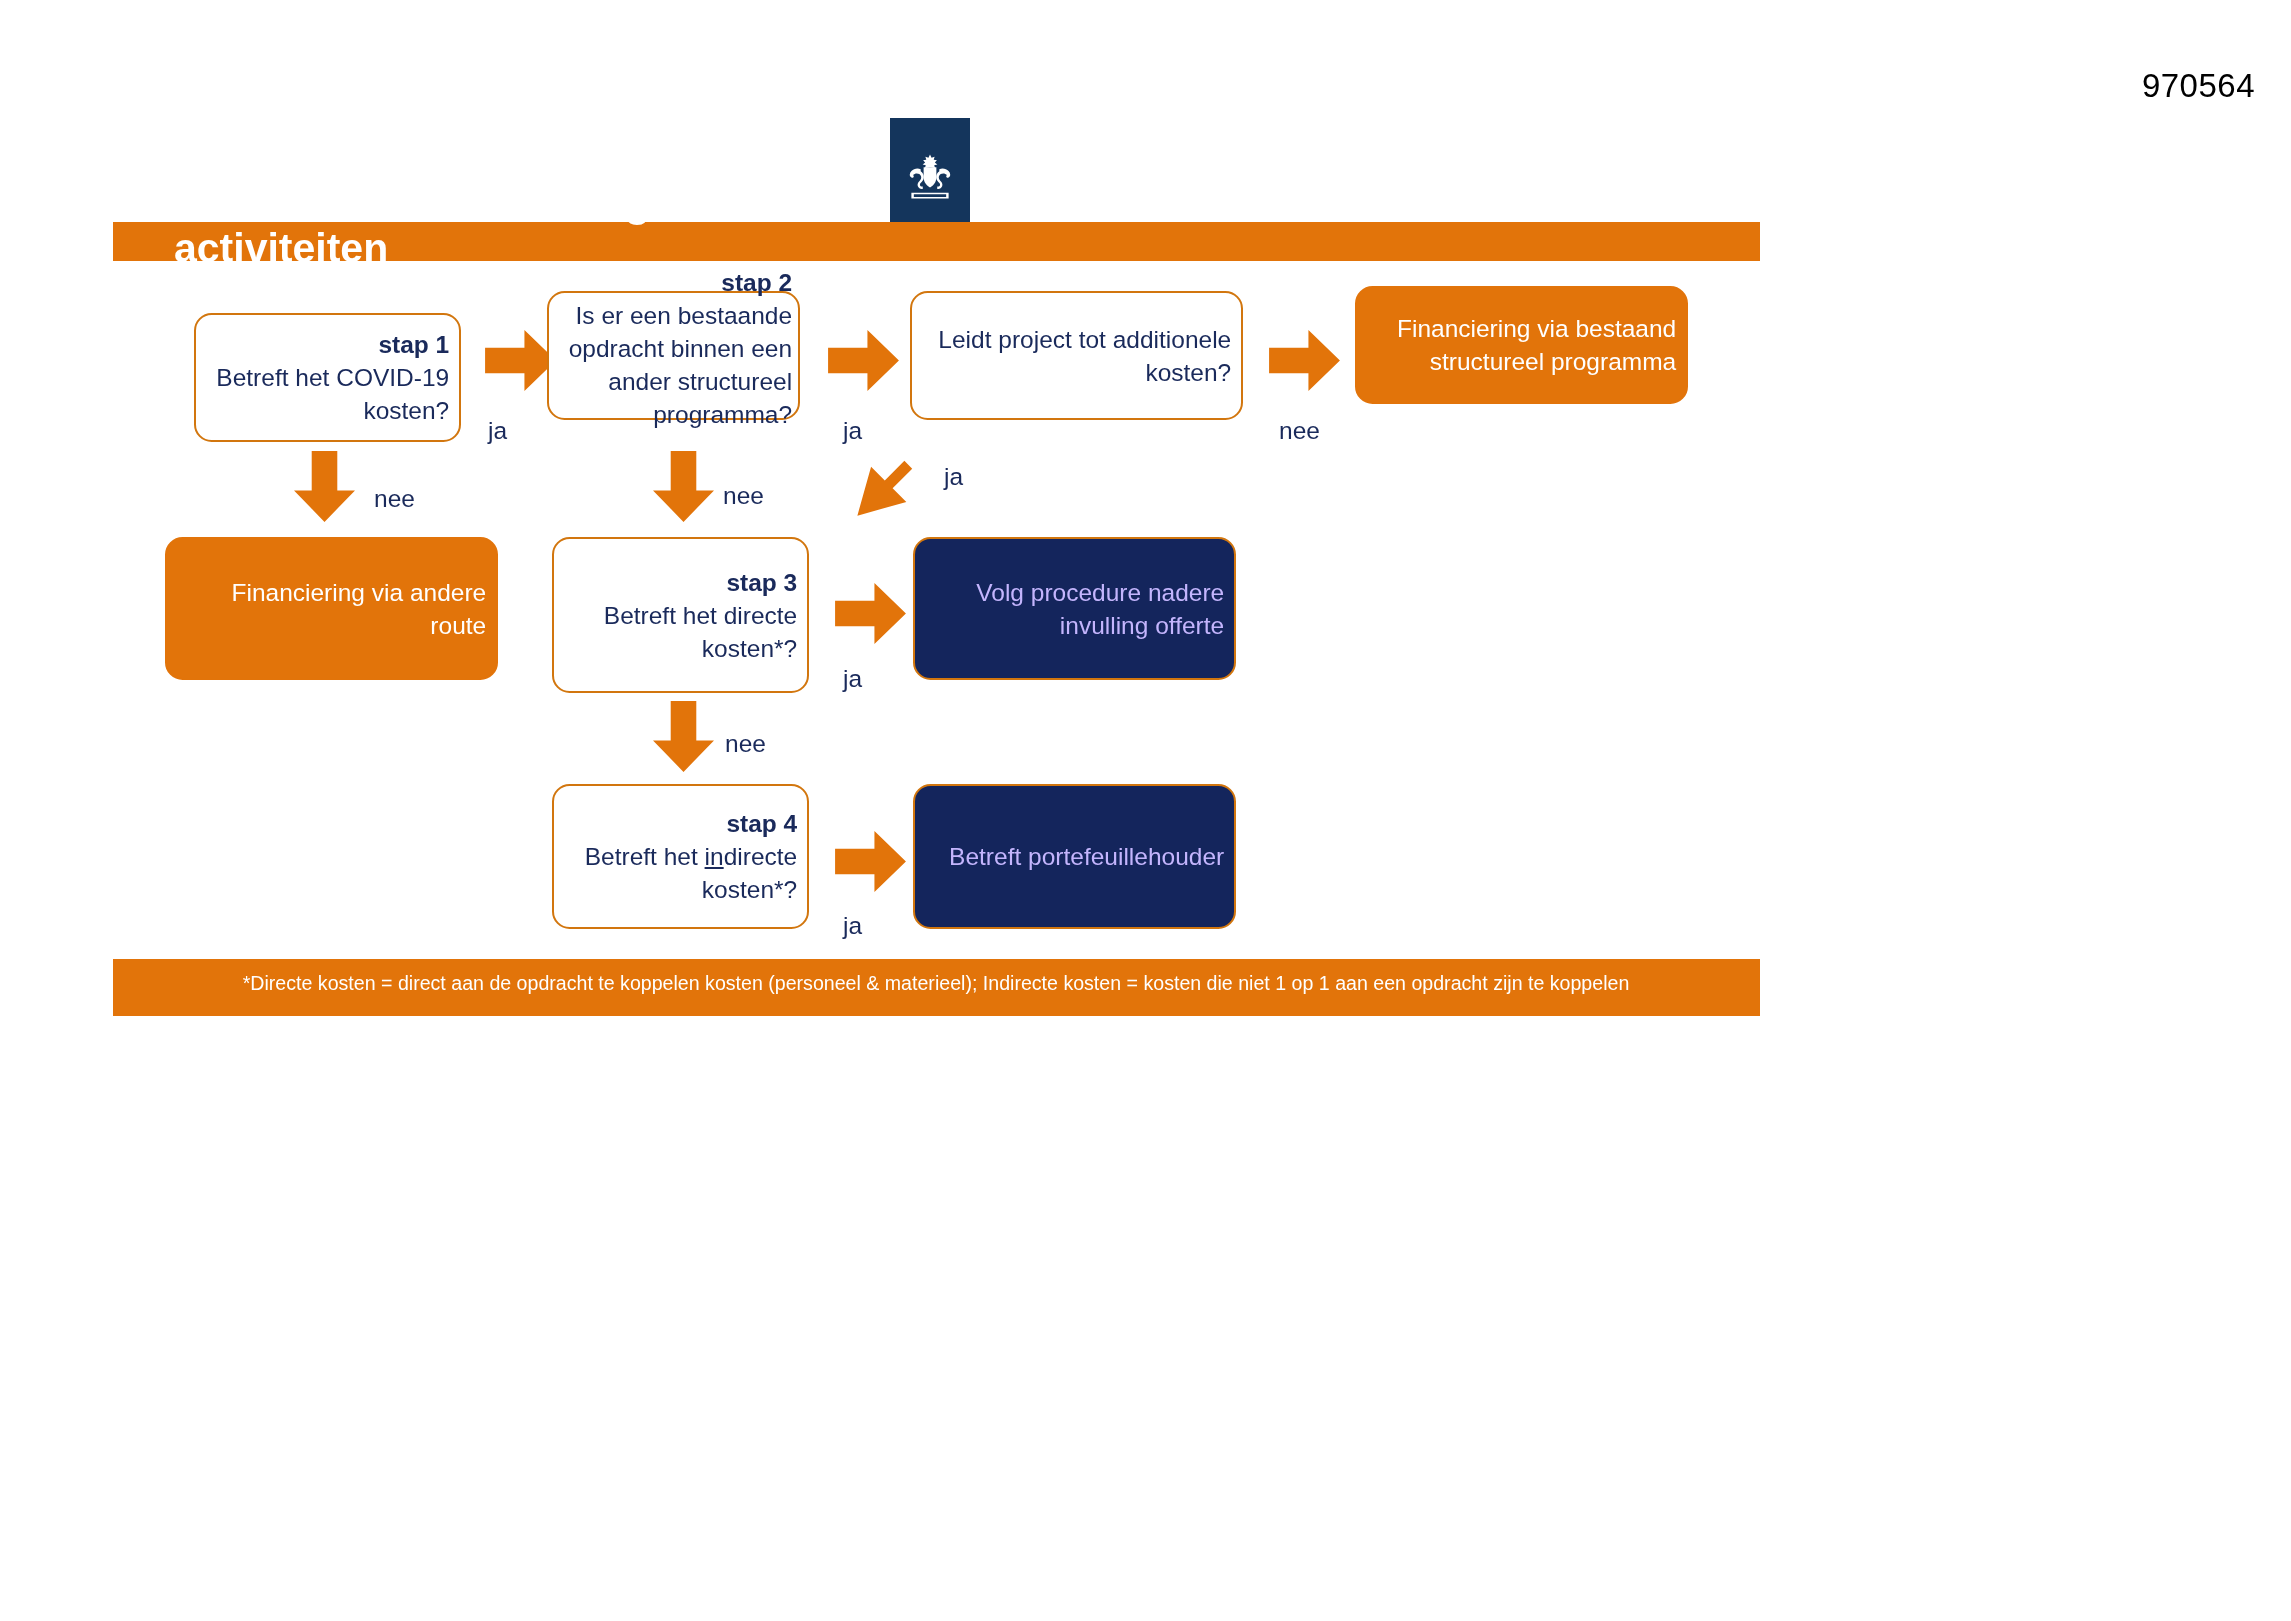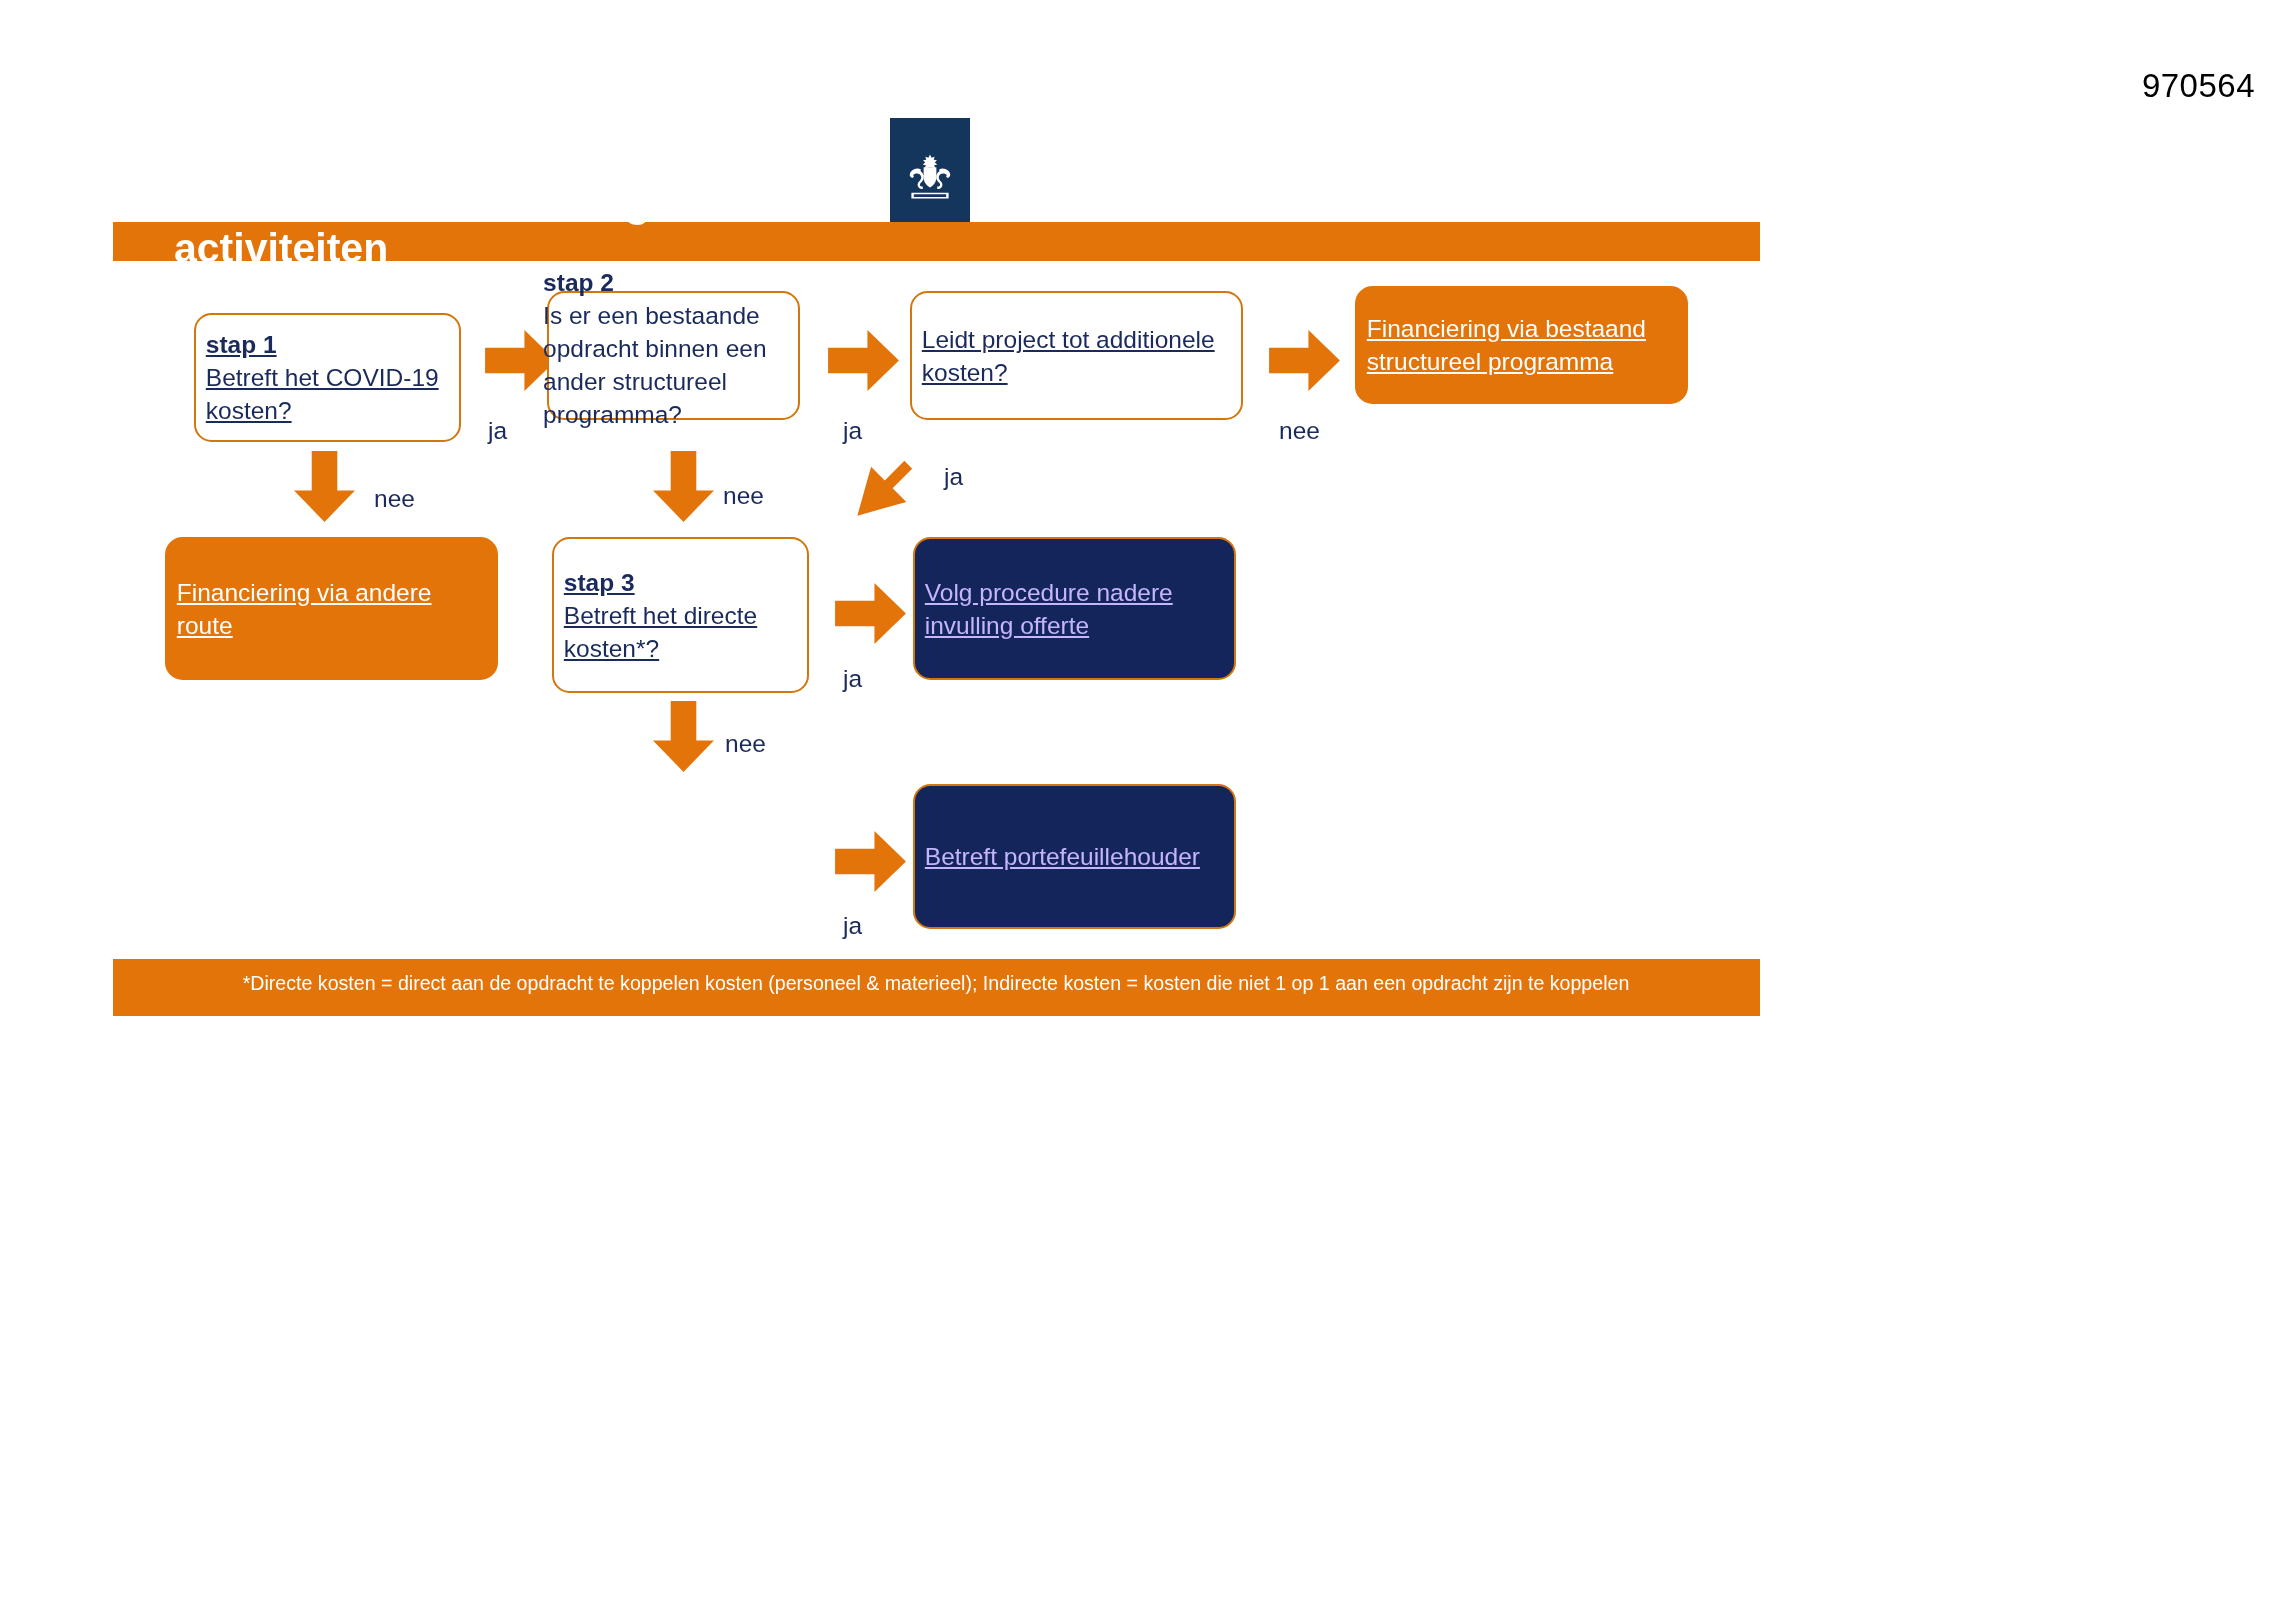--- a/index.html
+++ b/index.html
@@ -81,26 +81,25 @@
   }
 
   
   .node {
     position: absolute;
     border: 2.9px solid #D2760E;
     border-radius: 17.6px;
     display: flex;
     align-items: center;
     justify-content: center;
-    text-align: left;
+    text-align: right;
     font-size: 24.5px;
     line-height: 33px;
     color: #1A2A5B;
     padding: 5.9px 9.8px;
-    text-decoration: underline;
   }
   .node .inner { width: 100%; }
   .node .ttl { font-weight: bold; display: block; }
   .node.white { background: #ffffff; }
   .node.orange {
     background: #E2740A;
     border-color: #E2740A;
     color: #ffffff;
   }
   .node.navy {
@@ -267,20 +266,26 @@
     </div>
   </div>
 
   <div class="arrow" style="left:653px; top:701px;">
     <svg width="61" height="71" viewBox="0 0 62 72">
       <path d="M18 0 h26 v40 h18 L31 72 0 40 h18z" fill="#E2740A"></path>
     </svg>
   </div>
   <div class="edge-label" style="left:725px; top:730px;">nee</div>
 
+  <div class="node white" style="left:552px; top:784px; width:257px; height:145px;">
+    <div class="inner">
+      <span class="ttl">stap 4</span>
+      <span><span>Betreft het </span><span class="underline-in">in</span><span>directe kosten*?</span></span>
+    </div>
+  </div>
 
   <div class="arrow" style="left:835px; top:831px;">
     <svg width="71" height="61" viewBox="0 0 72 62">
       <path d="M0 18 h40 V0 l32 31 -32 31 V44 H0z" fill="#E2740A"></path>
     </svg>
   </div>
   <div class="edge-label" style="left:843px; top:912px;">ja</div>
 
   <div class="node navy" style="left:913px; top:784px; width:323px; height:145px;">
     <div class="inner">

